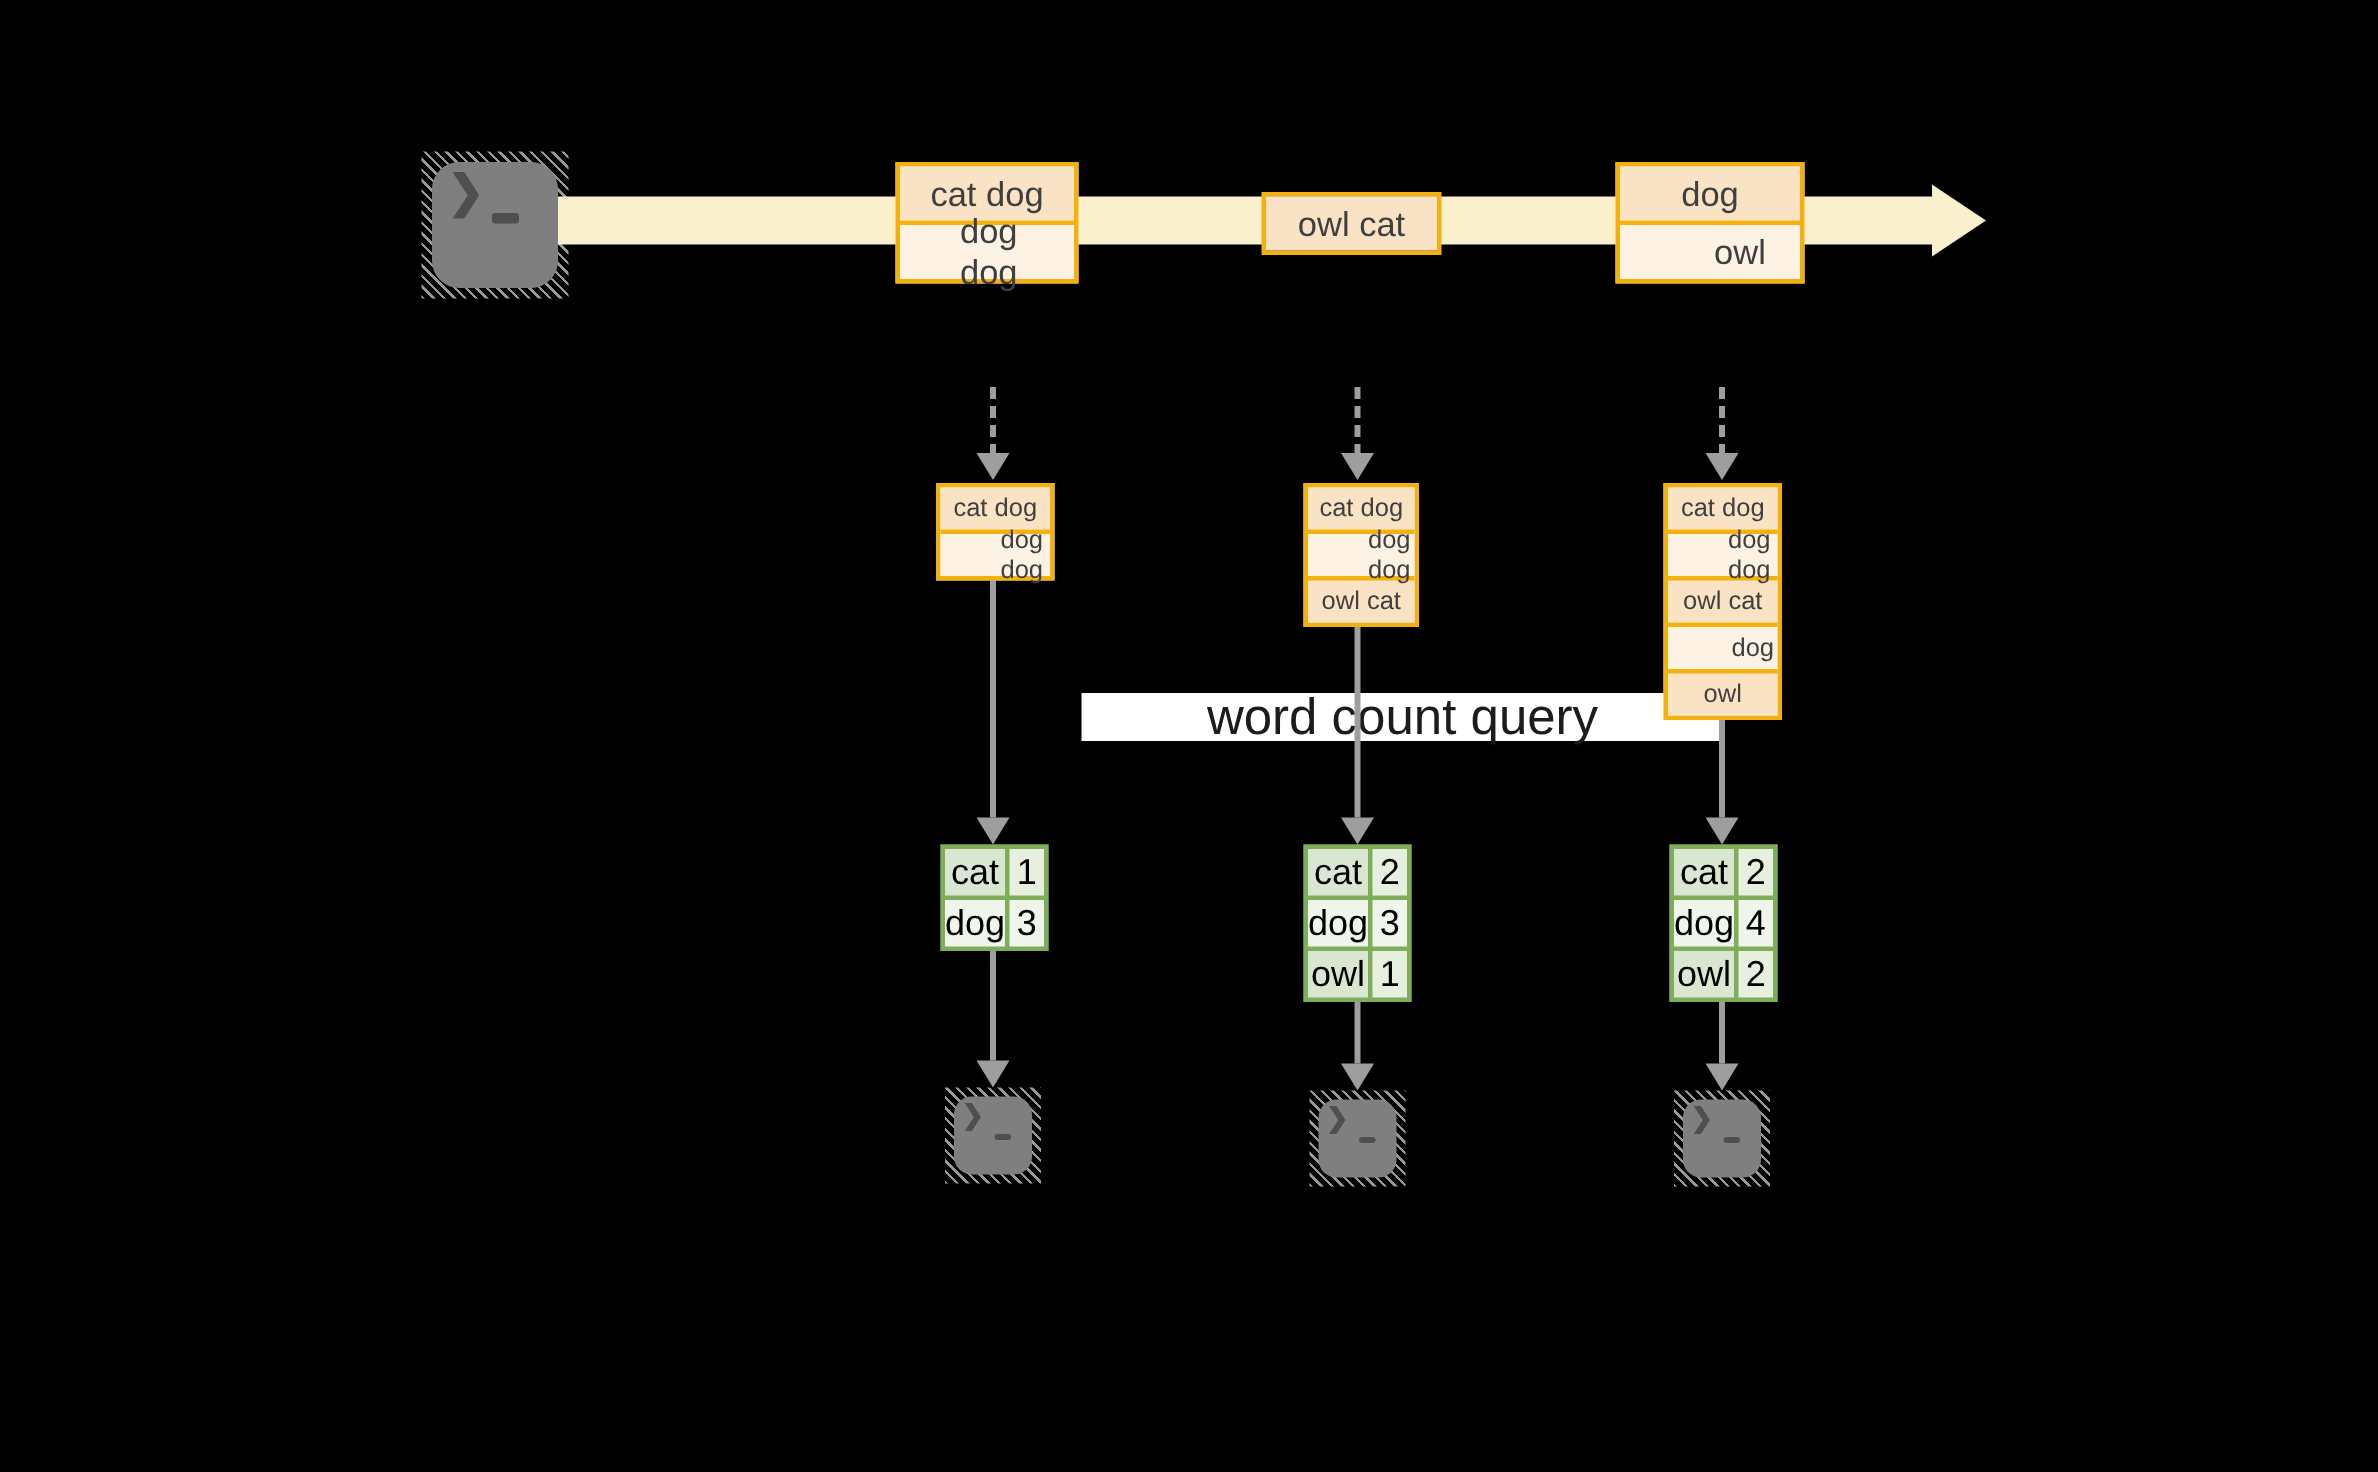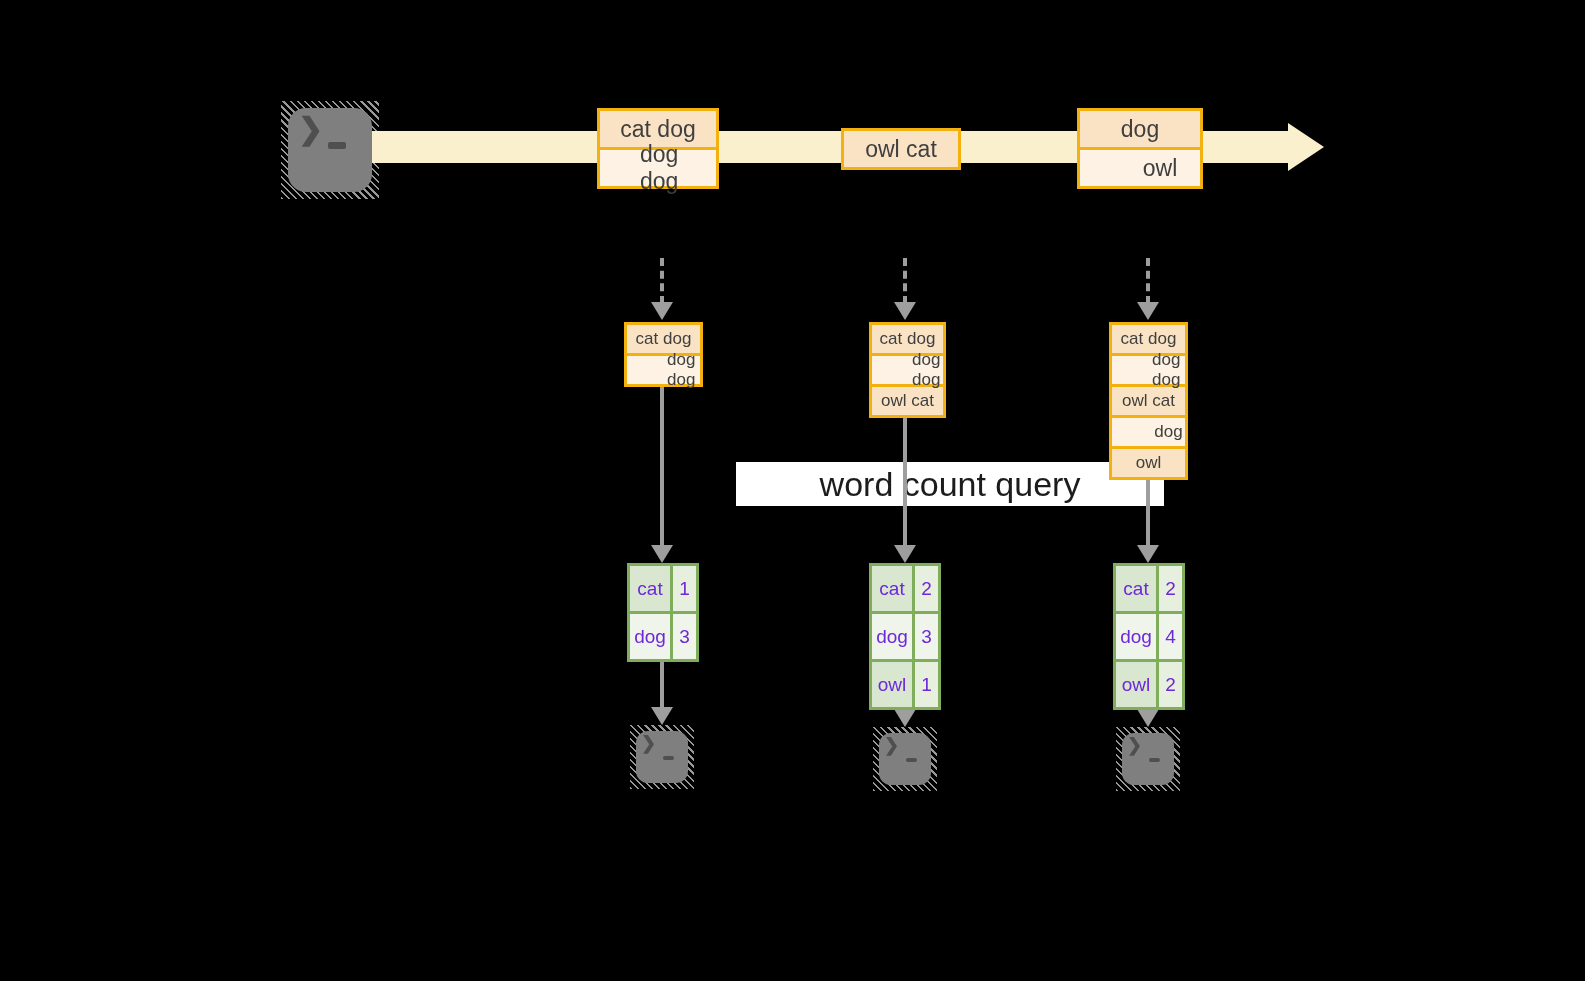--- a/index.html
+++ b/index.html
@@ -47,22 +47,22 @@
     display:flex;align-items:center;justify-content:center;
     color:#1c1c1c;font-size:34px;
   }
   
   .gtable{
     position:absolute;z-index:3;
     display:grid;grid-template-columns:40px 23px;gap:3px;
     background:#7FAD5C;border:3px solid #7FAD5C;
   }
   .gcell{
-    height:45px;display:flex;align-items:center;justify-content:center;
-    font-size:19px;color:#6d28d9;background:#F0F5EC;
+    height:31px;display:flex;align-items:center;justify-content:center;
+    font-size:24px;color:#000000;background:#F0F5EC;
   }
   .gcell.wdark{background:#DAE7D0;}
   .gcell.ndark{background:#E7EFDF;}
   .gcell.lite{background:#F0F5EC;}
 </style>
 </head>
 <body>
 
 <div id="stage">
 
@@ -105,21 +105,21 @@
     <div class="orow dark">owl cat</div>
   </div>
   <div class="ostack buf" style="left:1109px;top:322px;width:73px;">
     <div class="orow dark">cat dog</div>
     <div class="orow light">dog dog</div>
     <div class="orow dark">owl cat</div>
     <div class="orow light">dog</div>
     <div class="orow dark">owl</div>
   </div>
 
-  <div class="banner" style="left:736px;top:462px;width:428px;height:44px;">
+  <div class="banner" style="left:721px;top:462px;width:428px;height:32px;">
     <span>word count query</span>
   </div>
 
   <div class="vline" style="left:660px;top:387px;height:158px;"></div>
   <div class="vhead" style="left:651px;top:545px;"></div>
   <div class="vline" style="left:903px;top:418px;height:127px;"></div>
   <div class="vhead" style="left:894px;top:545px;"></div>
   <div class="vline" style="left:1146px;top:480px;height:65px;"></div>
   <div class="vhead" style="left:1137px;top:545px;"></div>
 

